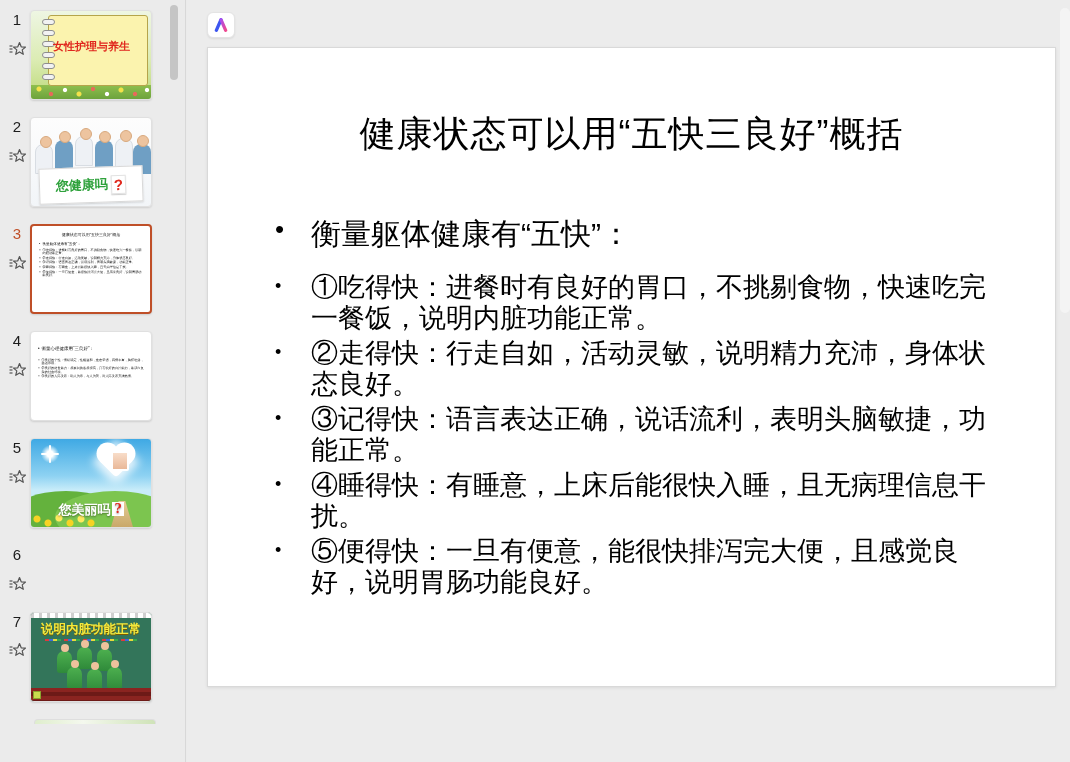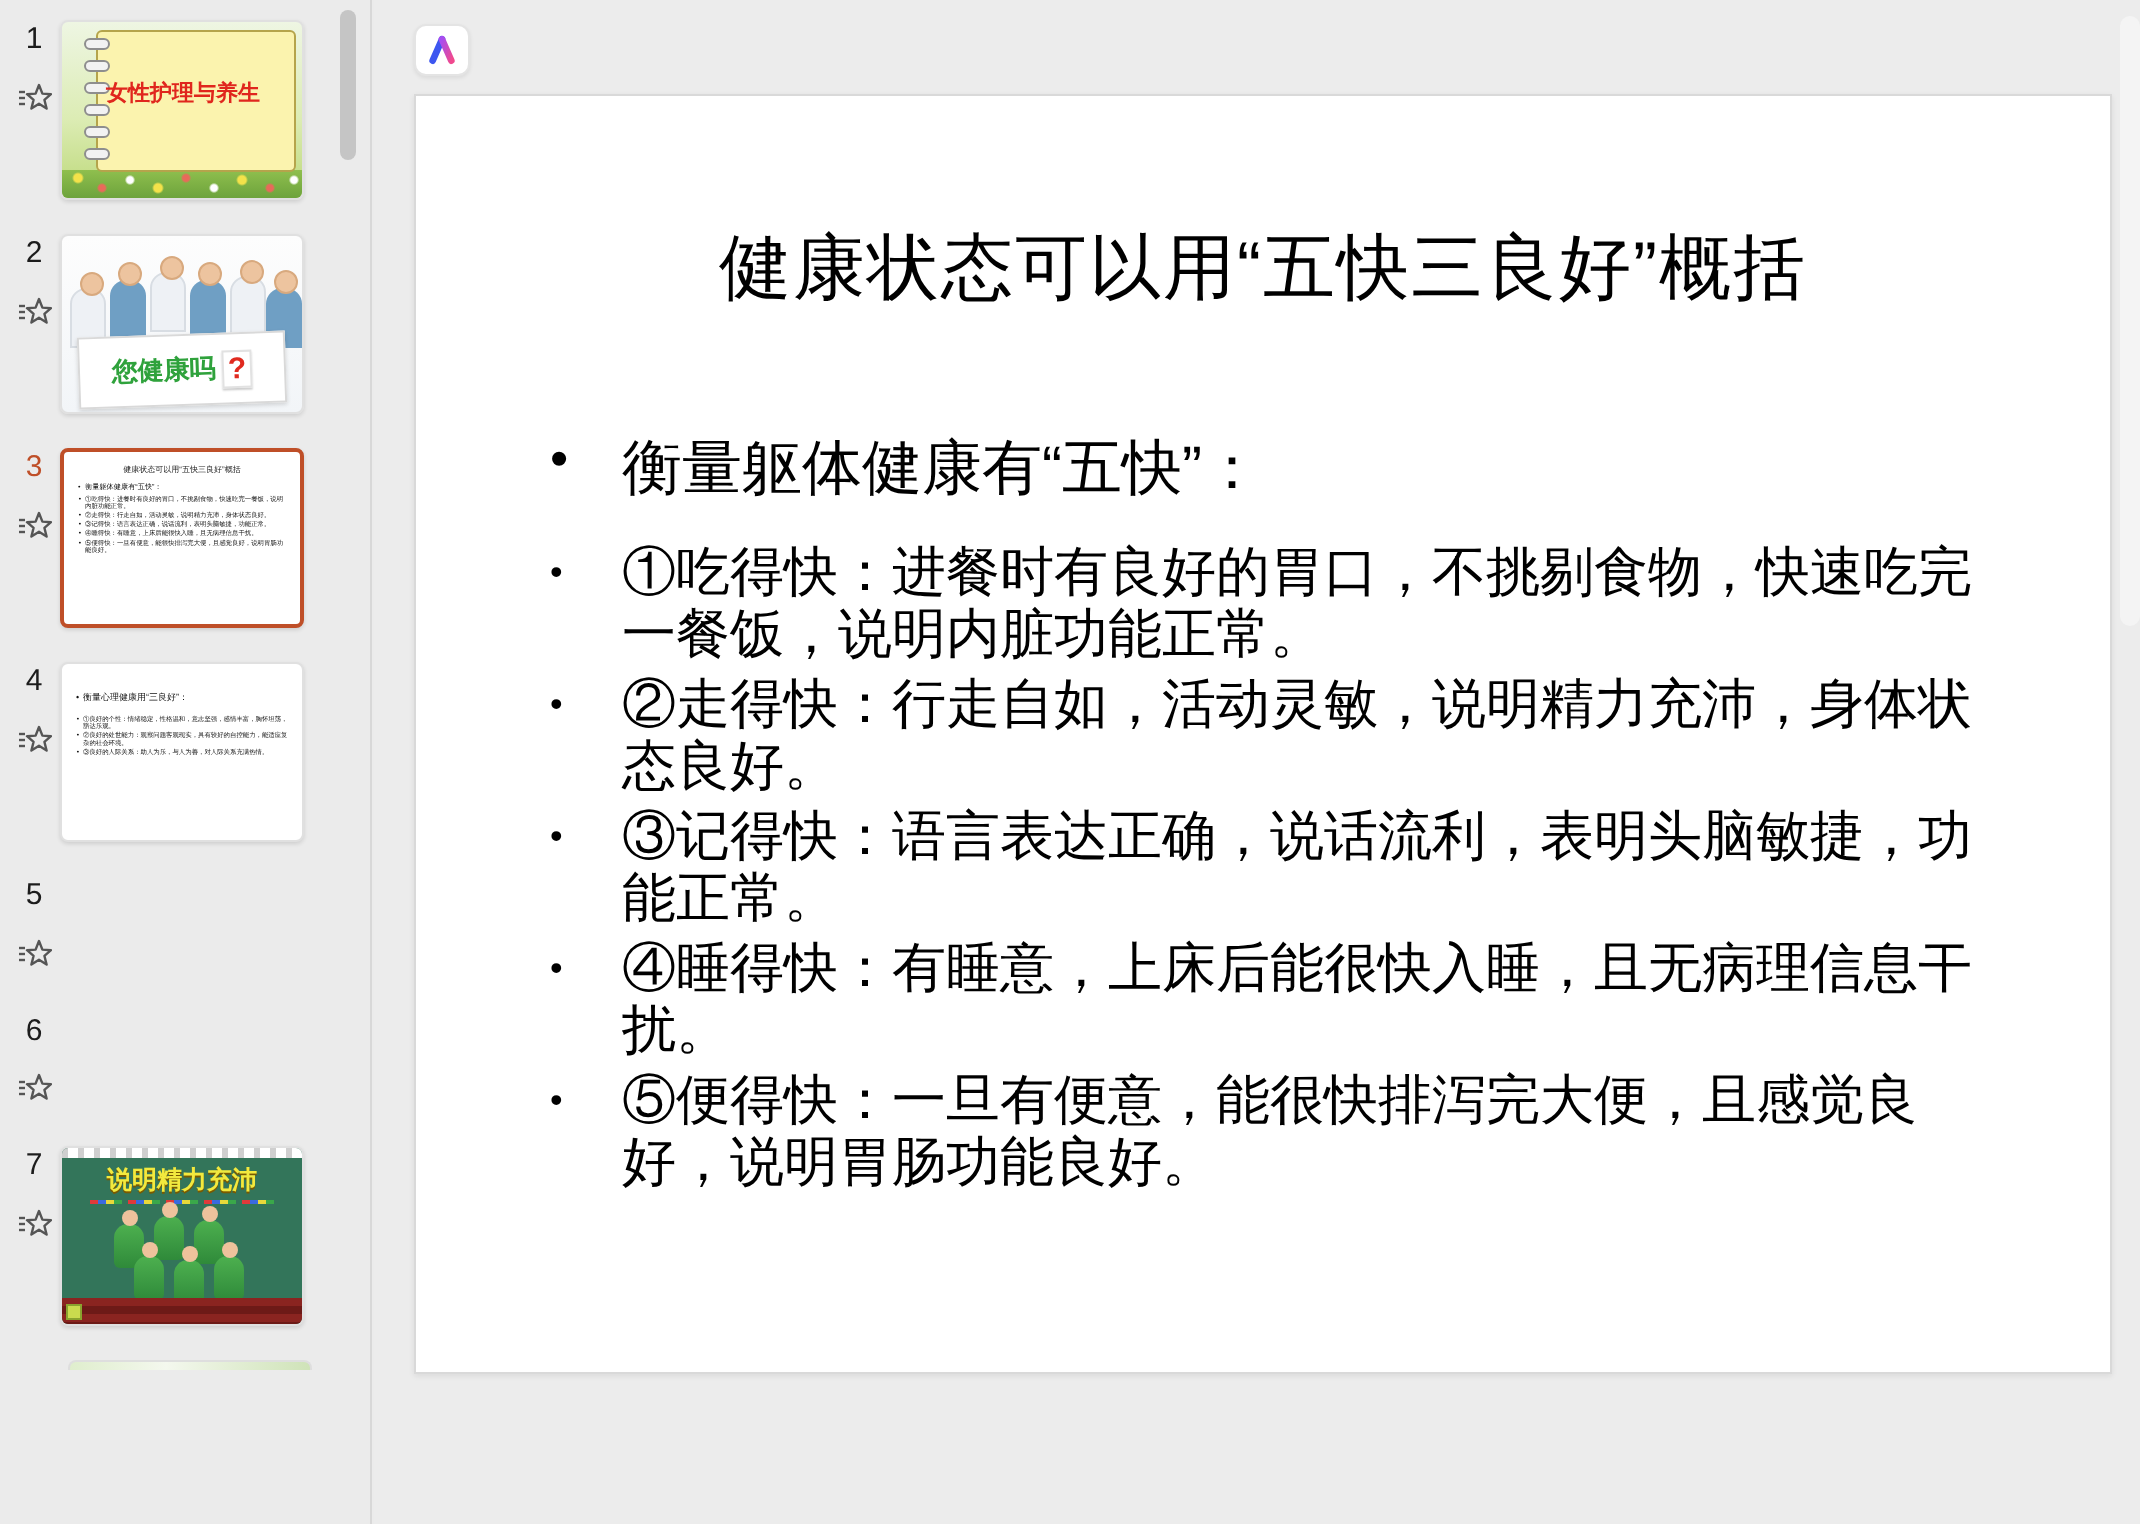--- a/index.html
+++ b/index.html
@@ -286,20 +286,32 @@
       <div class="slide-num">5</div>
       <span class="star-wrap">
         <svg width="17" height="15" viewBox="0 0 17 15" fill="none">
           <line class="ln" x1="0.5" y1="5" x2="3.5" y2="5"></line>
             <line class="ln" x1="0.5" y1="8" x2="3.5" y2="8"></line>
             <line class="ln" x1="0.5" y1="11" x2="3.5" y2="11"></line>
           <polygon class="ln" fill="none" stroke-linejoin="round" points="10.5,1.5 12.2,5.8 16.5,6.1 13.2,8.9 14.3,13.3 10.5,10.9 6.7,13.3 7.8,8.9 4.5,6.1 8.8,5.8"></polygon>
         </svg>
       </span>
     </div>
+    <div class="thumb t5">
+      <div class="t5-hill1"></div>
+      <div class="t5-hill2"></div>
+      <div class="t5-path"></div>
+      <div class="t5-sun"></div>
+      <div class="t5-heart"></div>
+      <div class="t5-photo"></div>
+      <div class="t5-flowers"></div>
+      <div class="t5-cap">
+        <span>您美丽吗</span><span class="t5-q">?</span>
+      </div>
+    </div>
   </div>
 
   <div class="thumb-row">
     <div class="gutter">
       <div class="slide-num">6</div>
       <span class="star-wrap">
         <svg width="17" height="15" viewBox="0 0 17 15" fill="none">
           <line class="ln" x1="0.5" y1="5" x2="3.5" y2="5"></line>
             <line class="ln" x1="0.5" y1="8" x2="3.5" y2="8"></line>
             <line class="ln" x1="0.5" y1="11" x2="3.5" y2="11"></line>
@@ -316,21 +328,21 @@
         <svg width="17" height="15" viewBox="0 0 17 15" fill="none">
           <line class="ln" x1="0.5" y1="5" x2="3.5" y2="5"></line>
             <line class="ln" x1="0.5" y1="8" x2="3.5" y2="8"></line>
             <line class="ln" x1="0.5" y1="11" x2="3.5" y2="11"></line>
           <polygon class="ln" fill="none" stroke-linejoin="round" points="10.5,1.5 12.2,5.8 16.5,6.1 13.2,8.9 14.3,13.3 10.5,10.9 6.7,13.3 7.8,8.9 4.5,6.1 8.8,5.8"></polygon>
         </svg>
       </span>
     </div>
     <div class="thumb t7">
       <div class="t7-film"></div>
-      <div class="t7-cap">说明精力充沛</div>
+      <div class="t7-cap">说明内脏功能正常</div>
       <div class="t7-dash"></div>
       <div class="perf" style="left:26px;top:38px"></div>
       <div class="perf" style="left:46px;top:34px"></div>
       <div class="perf" style="left:66px;top:36px"></div>
       <div class="perf" style="left:36px;top:54px"></div>
       <div class="perf" style="left:56px;top:56px"></div>
       <div class="perf" style="left:76px;top:54px"></div>
       <div class="t7-floor"></div>
       <div class="t7-chip"></div>
     </div>

